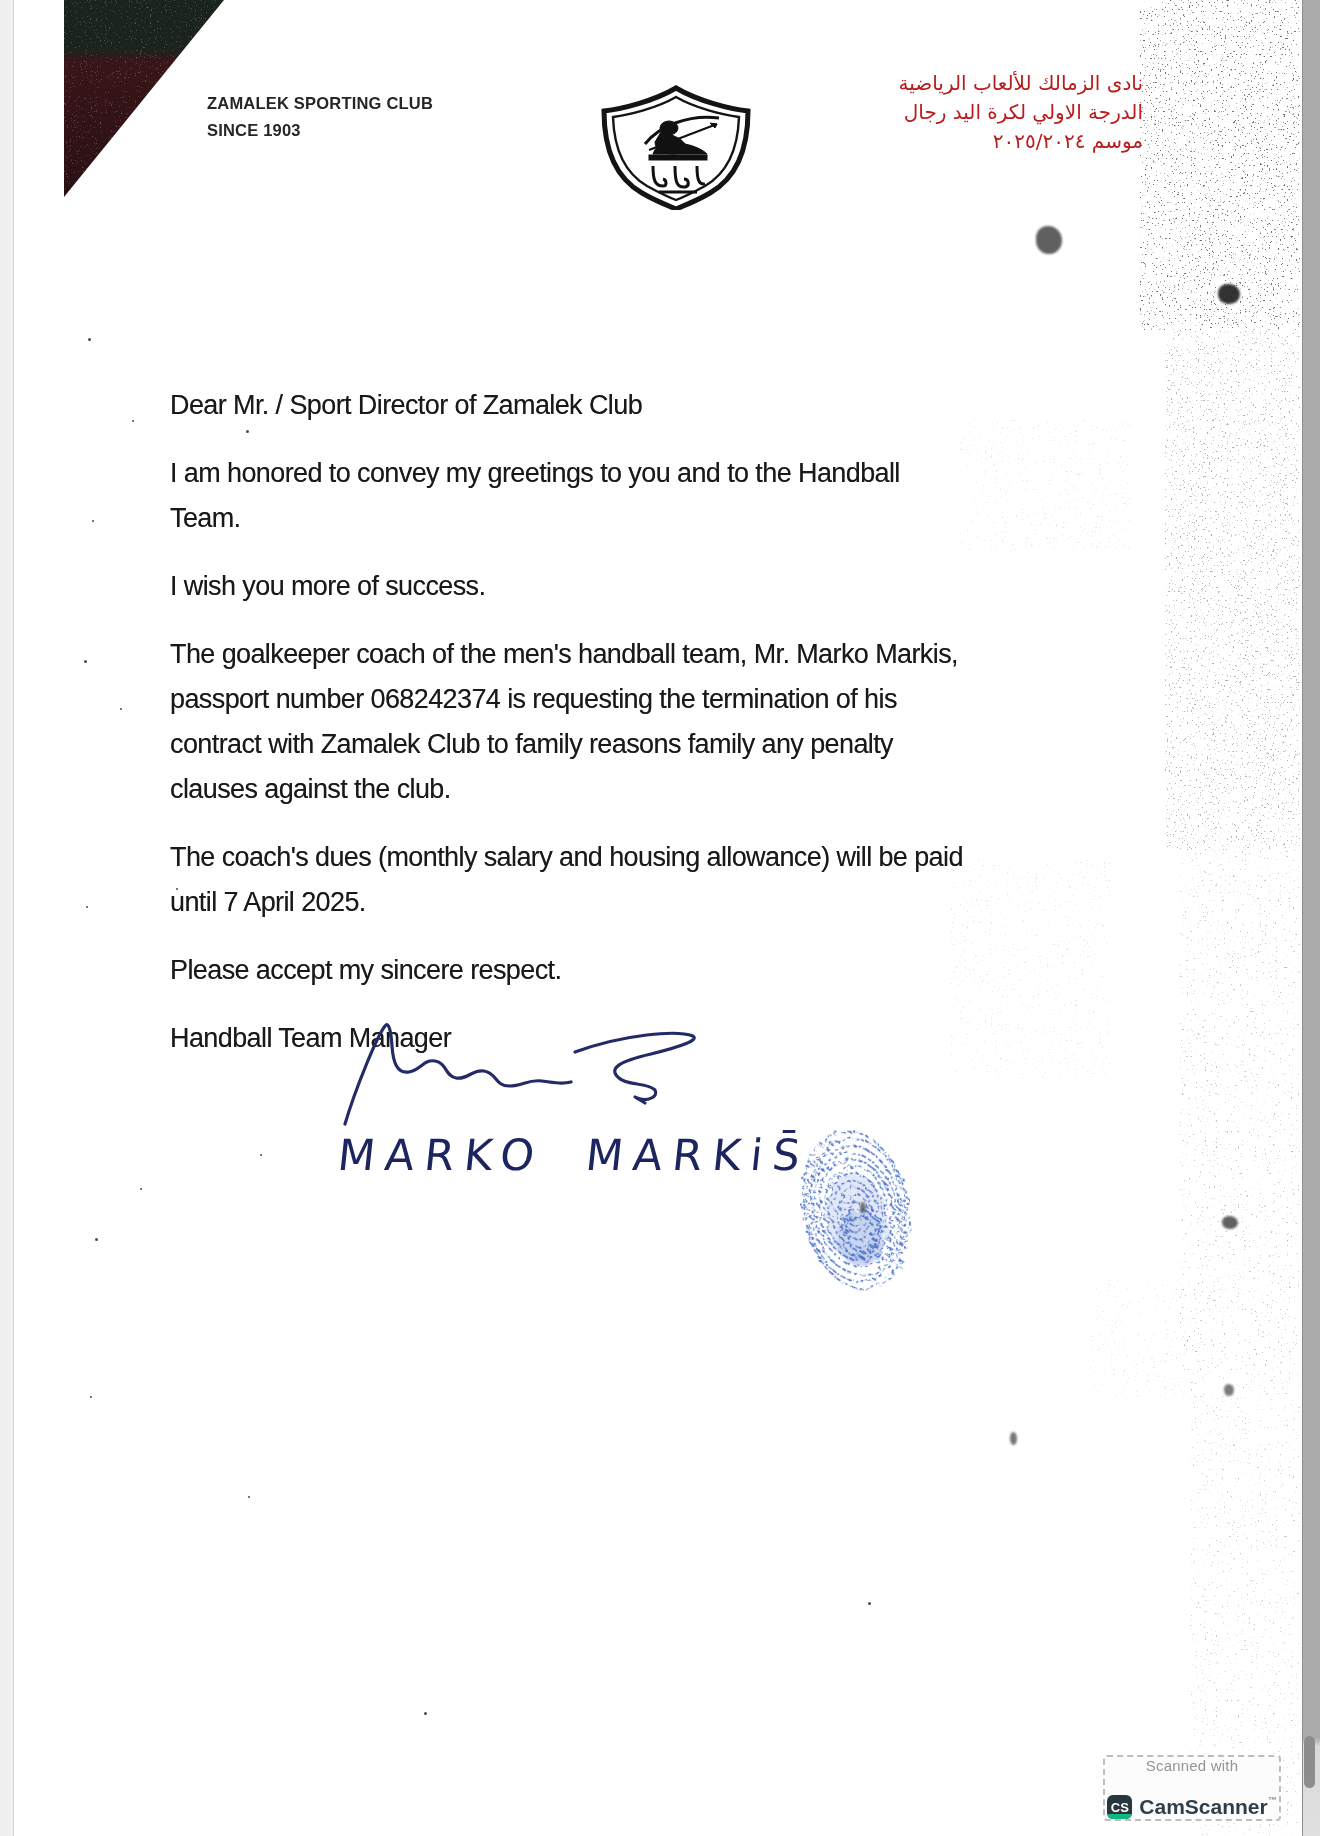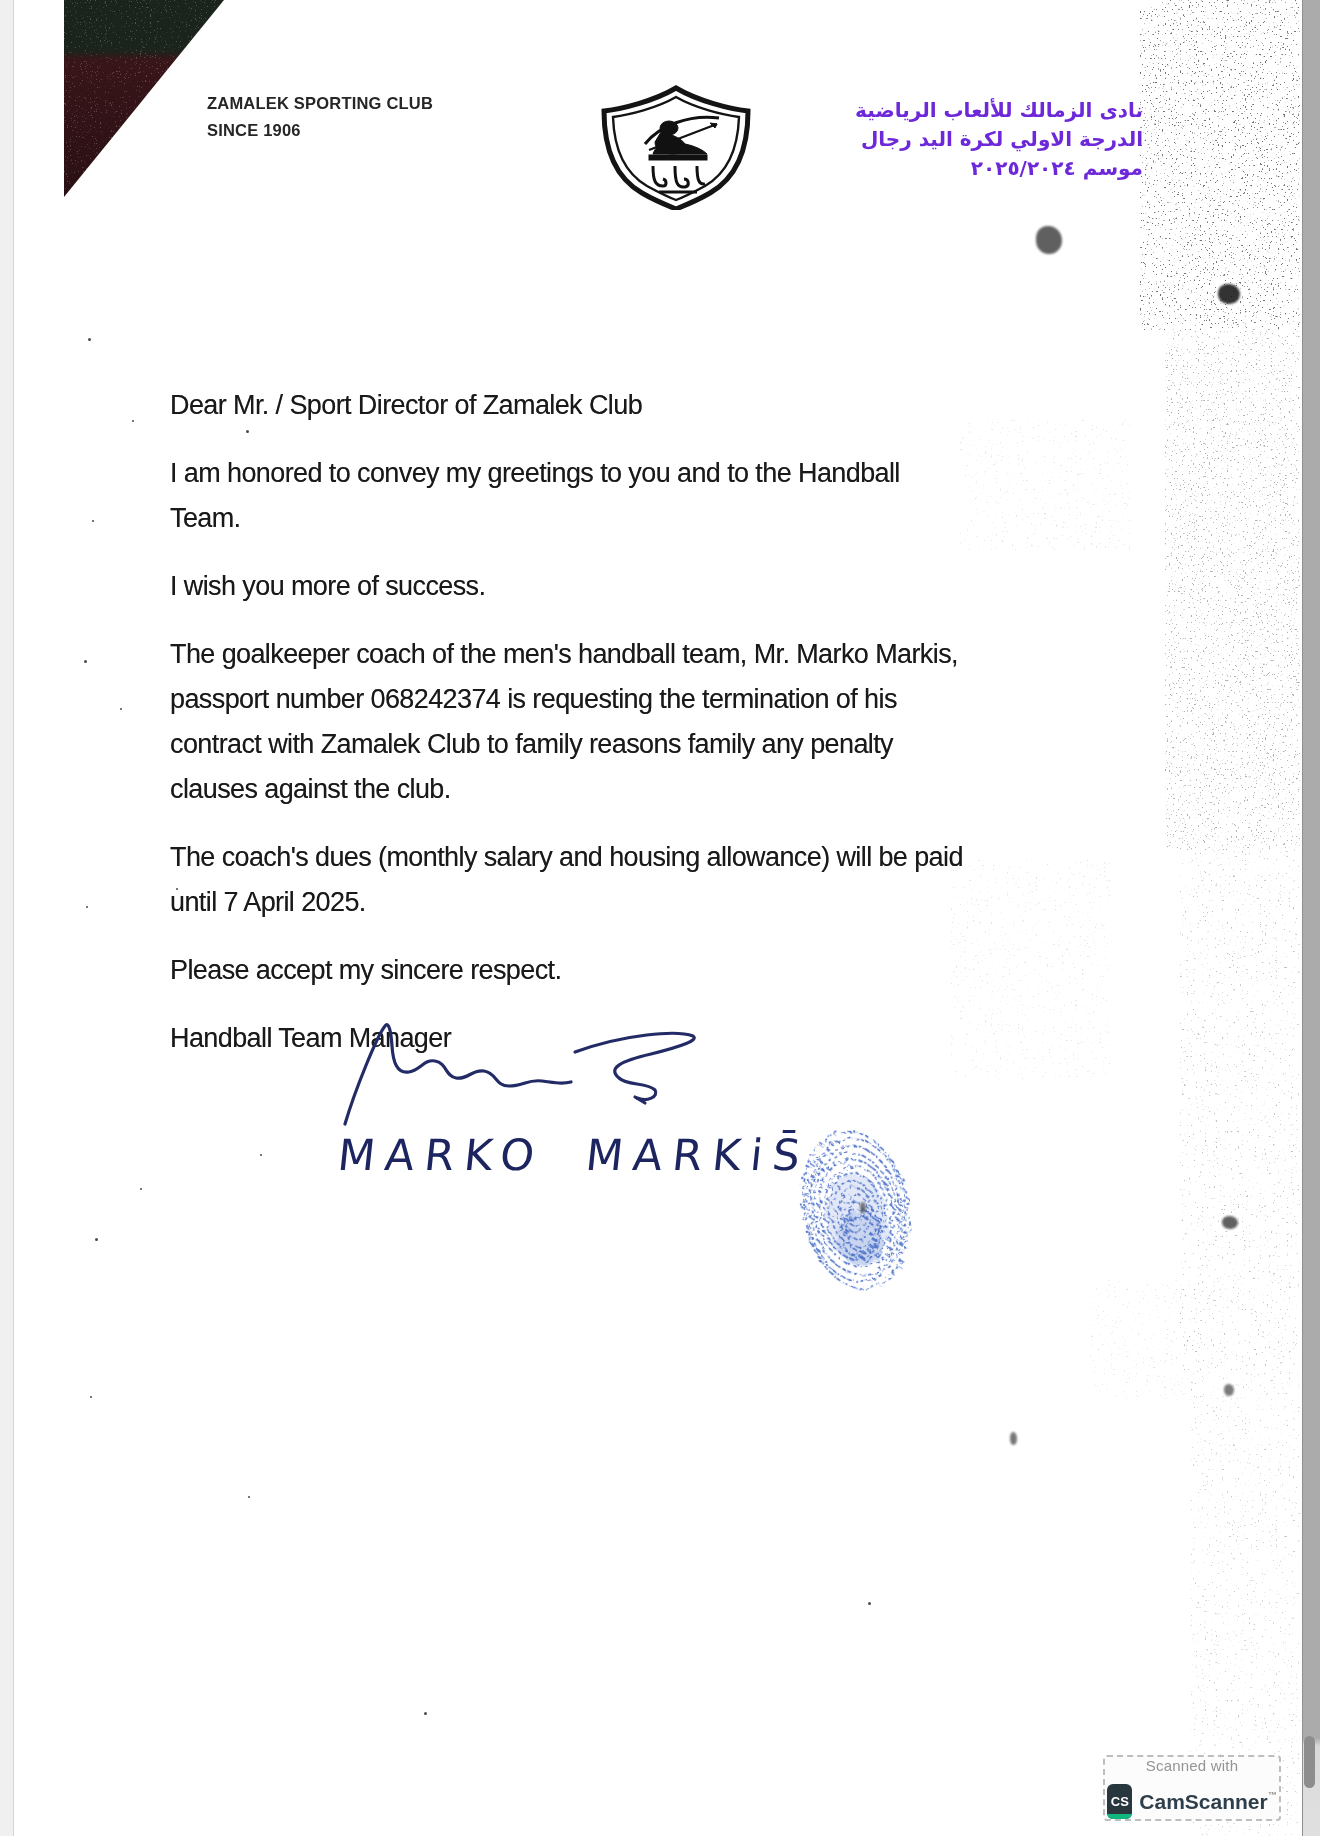--- a/index.html
+++ b/index.html
@@ -13,22 +13,22 @@
     border-left:1px solid #8f8f8f;}
   .scroll-thumb{position:absolute;left:1304px;top:1736px;width:11px;height:52px;border-radius:6px;background:#8d8d8d;}
   
   .corner{position:absolute;left:64px;top:0;width:160px;height:197px;
     clip-path:polygon(0 0,100% 0,0 100%);
     background:linear-gradient(180deg,#1b241c 0px,#1b241c 50px,#381519 60px,#2a1013 100%);}
   .corner svg{position:absolute;left:0;top:0;}
   
   .club-name{position:absolute;left:194px;top:90px;font-weight:bold;font-size:16.5px;line-height:27px;
     letter-spacing:.2px;color:#262626;margin-left:13px;}
-  .arabic-block{position:absolute;right:177px;top:96px;direction:rtl;text-align:right;
-    font-family:"DejaVu Sans",sans-serif;font-weight:bold;font-size:20px;line-height:29px;color:#6d28d9;}
+  .arabic-block{position:absolute;right:177px;top:69px;direction:rtl;text-align:right;
+    font-family:"DejaVu Sans",sans-serif;font-weight:normal;font-size:20px;line-height:29px;color:#b91c1c;}
   .logo{position:absolute;left:597px;top:84px;}
   
   .bline{position:absolute;left:170px;font-size:27px;letter-spacing:-0.6px;color:#191919;
     text-shadow:0 0 .6px rgba(0,0,0,.5);white-space:nowrap;margin-top:43px;}
   
   .sig-svg{position:absolute;left:325px;top:1012px;}
   .sig-name{position:absolute;left:338px;top:1130px;transform:skewX(-6deg);
     color:#1d2560;font-size:43px;letter-spacing:10px;white-space:nowrap;
     font-family:"DejaVu Sans",sans-serif;}
   .sig-name .w2{margin-left:42px;}
@@ -36,21 +36,21 @@
   
   .spk{position:absolute;background:#4a4a4a;border-radius:50%;}
   .blob{position:absolute;border-radius:45% 55% 50% 50%;filter:blur(1px);}
   .noise{position:absolute;left:0;top:0;pointer-events:none;}
   
   .cs-badge{position:absolute;left:1103px;top:1755px;width:178px;height:66px;box-sizing:border-box;
     border:2px dashed #bdbdbd;border-radius:4px;background:rgba(252,252,252,.96);
     display:flex;flex-direction:column;align-items:center;justify-content:space-between;gap:3px;}
   .cs-top{font-size:15px;color:#949494;letter-spacing:.2px;}
   .cs-row{display:flex;align-items:center;gap:7px;}
-  .cs-icon{position:relative;width:25px;height:35px;border-radius:6px;background:#28363e;overflow:hidden;
+  .cs-icon{position:relative;width:25px;height:24px;border-radius:6px;background:#28363e;overflow:hidden;
     display:flex;align-items:center;justify-content:center;}
   .cs-icon span{color:#ffffff;font-weight:bold;font-size:13px;letter-spacing:0;}
   .cs-icon .grn{position:absolute;left:0;bottom:0;width:100%;height:5px;background:#10b87f;}
   .cs-wordmark{font-size:21px;font-weight:bold;color:#2e3e4b;}
   .cs-tm{font-size:9px;color:#8a8a8a;vertical-align:top;}
 </style>
 </head>
 <body>
 
 <div id="page">
@@ -67,21 +67,21 @@
           <feColorMatrix type="matrix" values="0 0 0 0 1  0 0 0 0 1  0 0 0 0 1  0 0 0 12 -8"></feColorMatrix>
           <feComposite operator="in" in2="SourceGraphic"></feComposite>
           </filter>
       </defs>
       <rect x="0" y="0" width="160" height="197" fill="#ffffff" filter="url(#spkw)" opacity="0.22"></rect>
     </svg>
   </div>
 
   <div class="club-name">
     <div>ZAMALEK SPORTING CLUB</div>
-    <div>SINCE 1906</div>
+    <div>SINCE 1903</div>
   </div>
 
   <svg class="logo" width="158" height="126" viewBox="0 0 158 126">
     <path d="M79 4 C57 17 25 25 7 27 C7 63 17 93 45 109 C57 116 69 121 79 125 C89 121 101 116 113 109 C141 93 151 63 151 27 C133 25 101 17 79 4 Z" fill="#ffffff" stroke="#141414" stroke-width="5"></path>
     <path d="M79 13 C60 24 32 31 16 33 C17 63 26 88 50 102 C61 108 71 113 79 116 C87 113 97 108 108 102 C132 88 141 63 142 33 C126 31 98 24 79 13 Z" fill="none" stroke="#141414" stroke-width="2.4"></path>
     <g stroke="#111" fill="#111">
       <path d="M48 60 C62 42 92 30 122 34" fill="none" stroke-width="3"></path>
       <path d="M52 66 L120 40" fill="none" stroke-width="2.2"></path>
       <path d="M120 40 l-7 -1 l5 5 z"></path>
       <ellipse cx="72" cy="44" rx="9" ry="7"></ellipse>

